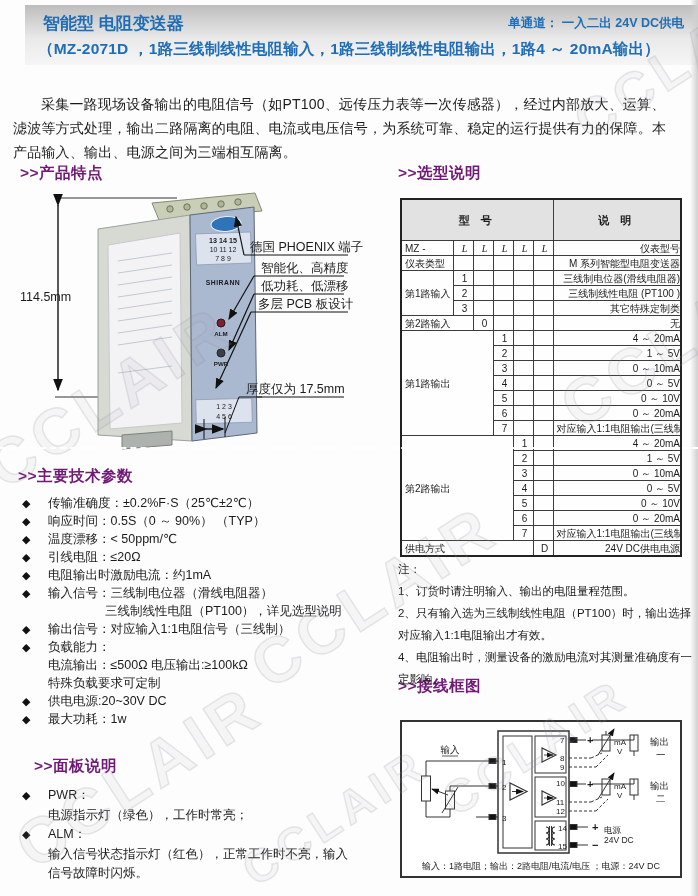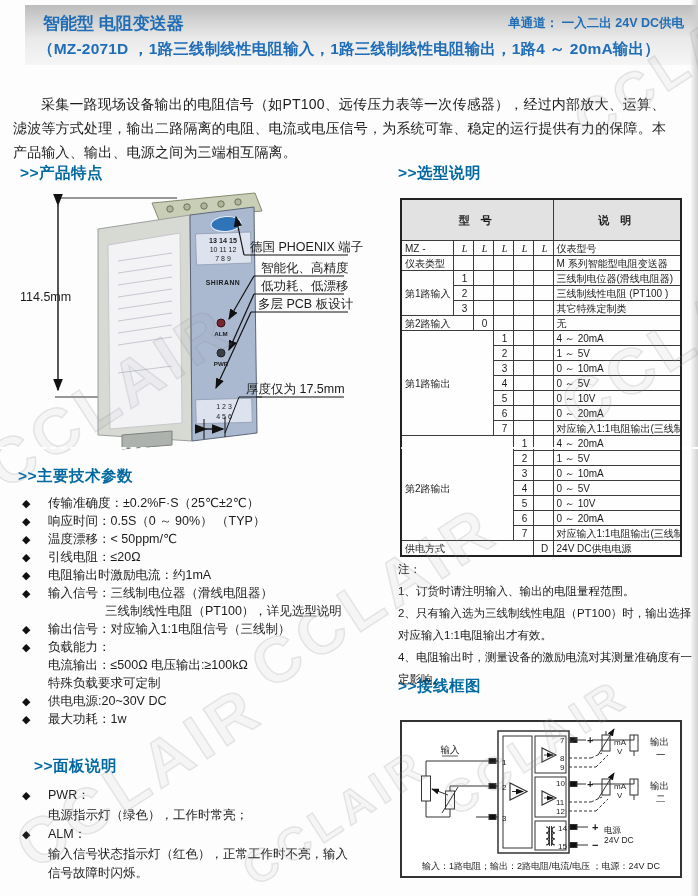--- a/index.html
+++ b/index.html
@@ -11,21 +11,21 @@
   
   #header-bar{position:absolute;left:25px;top:5px;right:0;height:60px;
       background:linear-gradient(#bdbdbd,#e9e9e9 55%,#f6f6f6);}
   #page-title{position:absolute;left:18px;top:7px;font-size:17px;font-weight:bold;color:#1e6db6;}
   #channel-info{position:absolute;right:14px;top:10px;font-size:12.5px;font-weight:bold;color:#1e6db6;}
   #subtitle{position:absolute;left:13px;top:34px;font-size:15.5px;font-weight:bold;color:#1e6db6;letter-spacing:.2px;}
   
   #intro{position:absolute;left:13px;top:92px;width:662px;font-size:14px;line-height:24px;
       text-indent:28px;color:#1b1b1b;letter-spacing:.2px;}
   
-  .sec-h{position:absolute;font-size:15.5px;font-weight:bold;color:#0369a1;letter-spacing:.5px;}
+  .sec-h{position:absolute;font-size:15.5px;font-weight:bold;color:#701a75;letter-spacing:.5px;}
   #h-features{left:20px;top:163px;}
   #h-selection{left:398px;top:163px;}
   #h-params{left:18px;top:466px;}
   #h-panel{left:34px;top:756px;}
   #h-wiring{left:398px;top:676px;}
   
   .speclist{position:absolute;width:372px;}
   #params-list{left:20px;top:494px;}
   #panel-list{left:20px;top:786px;}
   .pline{position:relative;line-height:18px;font-size:12.5px;color:#1b1b1b;white-space:nowrap;}
@@ -38,21 +38,21 @@
   
   #sel-table-wrap{position:absolute;left:400px;top:198px;}
   table.sel{border-collapse:collapse;table-layout:fixed;width:280px;background:rgba(255,255,255,.6);}
   table.sel th,table.sel td{border:1px solid #3c3c3c;height:14px;line-height:13px;
       font-size:10px;padding:0 0 0 3px;overflow:hidden;white-space:nowrap;color:#1b1b1b;}
   table.sel th{background:#e2e2e2;font-size:11px;letter-spacing:4px;text-align:center;padding:12px;height:16px;}
   table.sel{border:2px solid #222;}
   td.lbl{text-align:left;padding-left:4px;}
   td.code{text-align:center;padding:0;}
   td.lcell{text-align:center;padding:0;color:#999;font-size:9px;font-family:"Liberation Serif",serif;font-style:italic;}
-  td.desc{padding-left:5px;}
+  td.desc{padding-left:5px;text-align:right;}
   
   #notes{position:absolute;left:398px;top:558px;width:296px;font-size:11.5px;line-height:22px;color:#1b1b1b;}
   
   #device-figure{position:absolute;left:12px;top:183px;}
   #wiring-figure{position:absolute;left:398px;top:703px;}
   
   .wm{position:absolute;font-size:64px;font-weight:bold;letter-spacing:6px;
       color:rgba(140,145,152,.07);-webkit-text-stroke:1.5px rgba(140,145,152,.20);
       transform:rotate(-33deg);z-index:5;pointer-events:none;white-space:nowrap;}
   #dashed-sep{position:absolute;left:0;top:447px;width:100%;border-top:2px dashed rgba(255,255,255,.95);z-index:6;pointer-events:none;}

